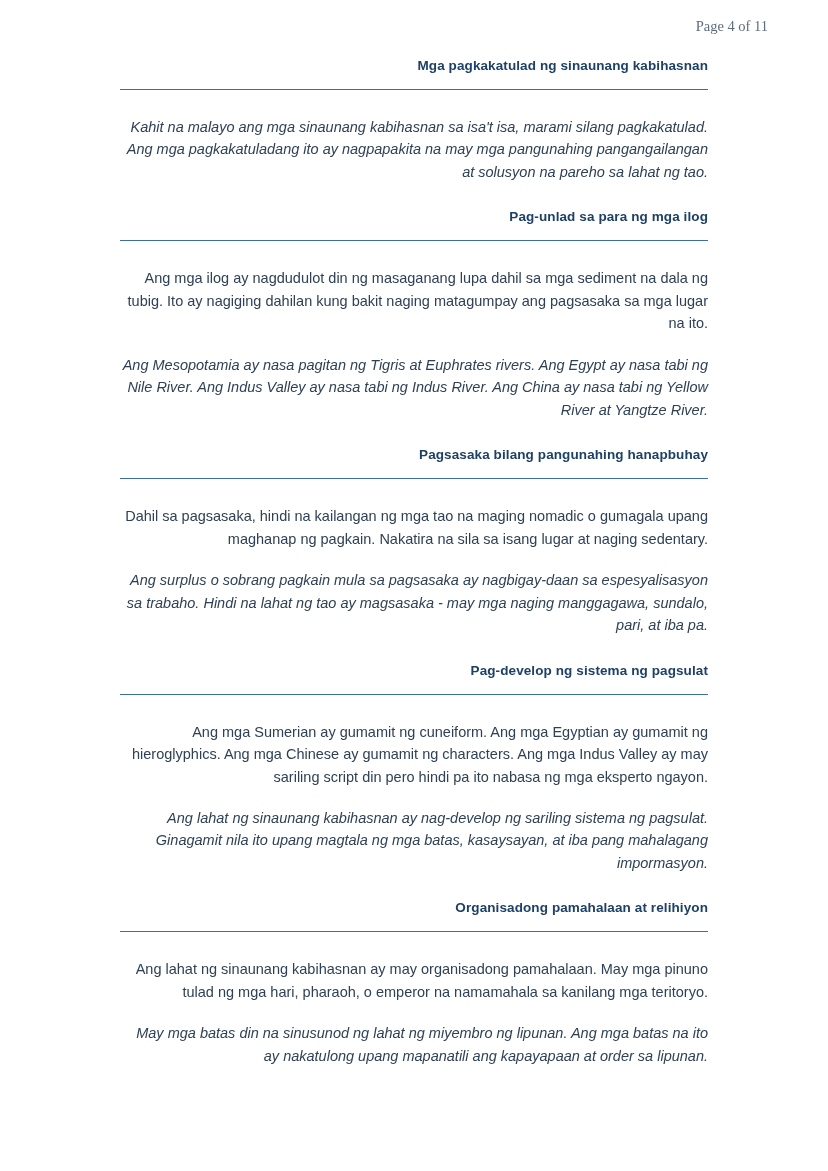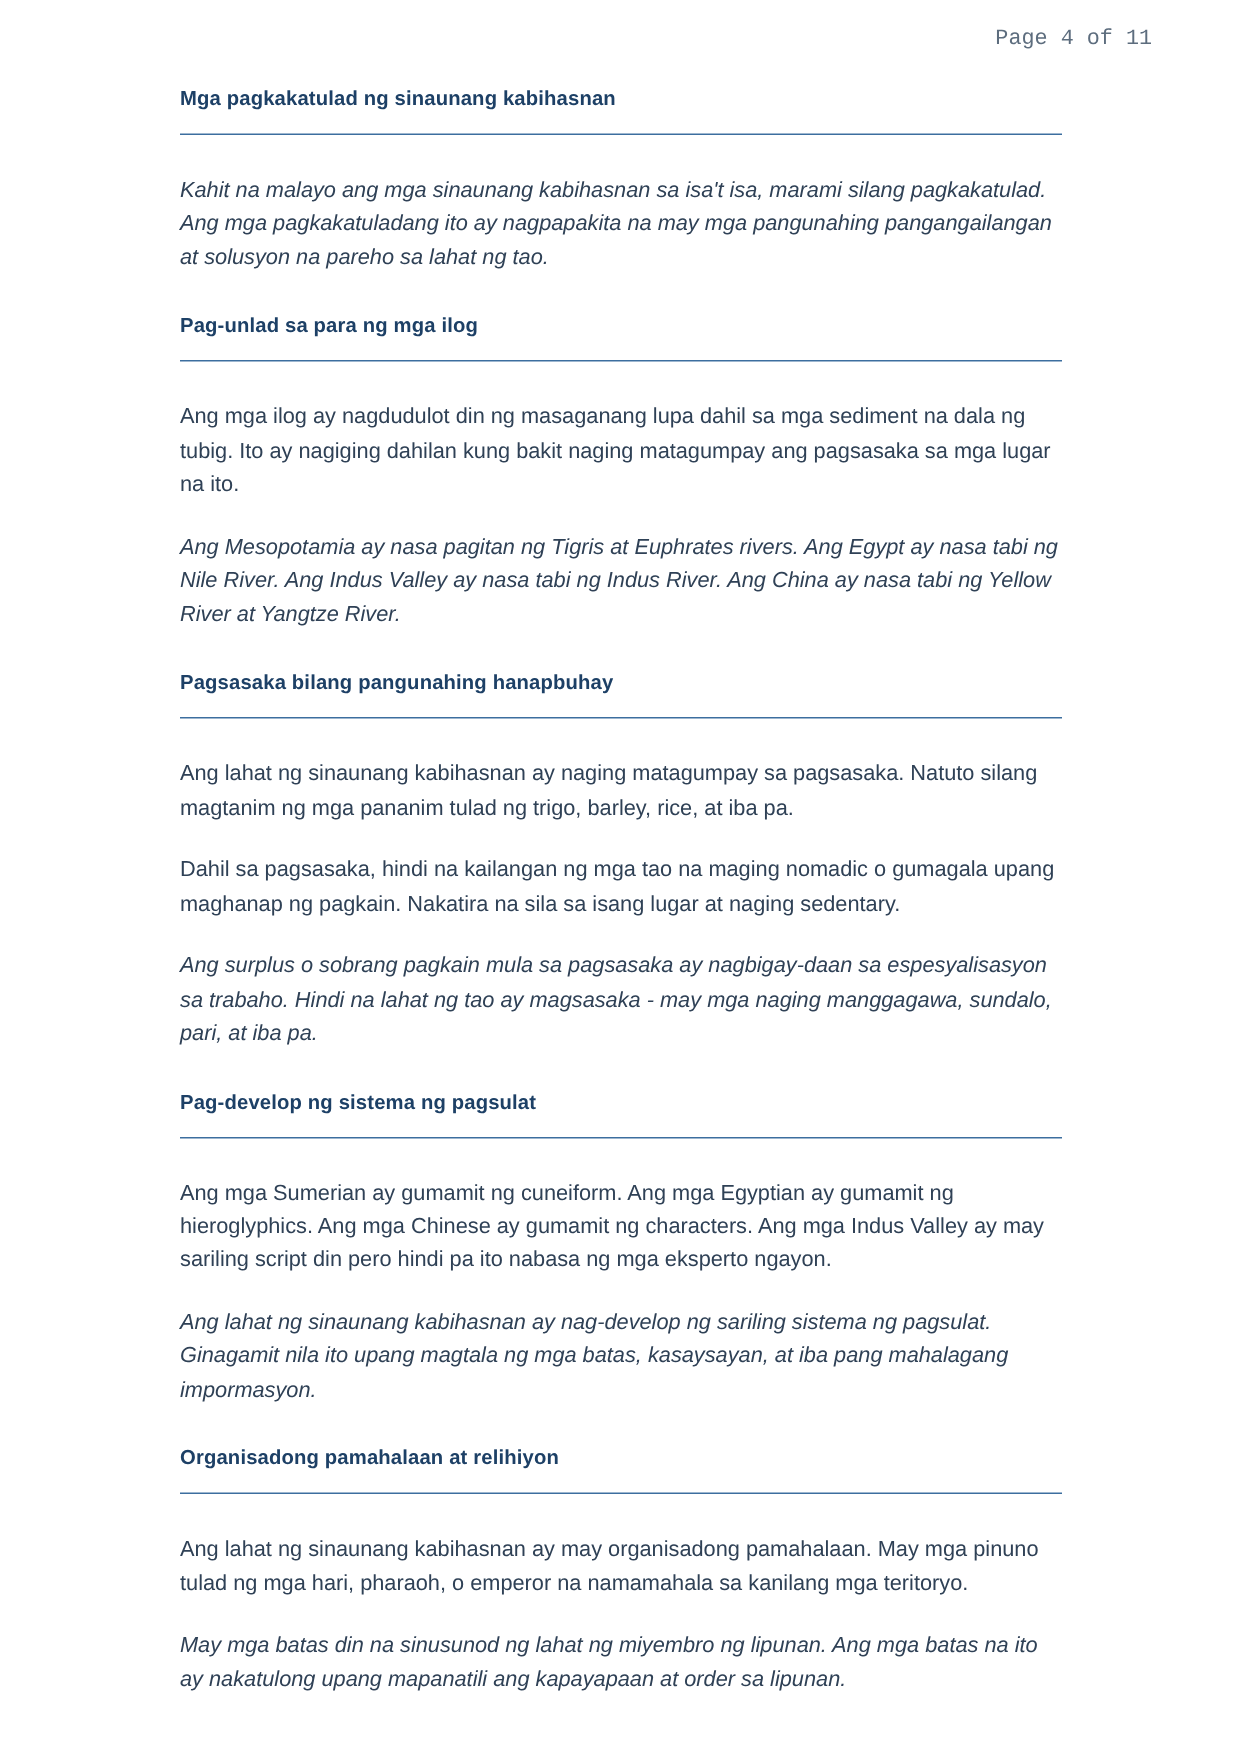--- a/index.html
+++ b/index.html
@@ -12,32 +12,33 @@
     height: 1171px;
     position: relative;
     font-family: "Liberation Sans", sans-serif;
     color: #2f4156;
     box-sizing: border-box;
   }
   .page-number {
     position: absolute;
     top: 18px;
     right: 60px;
-    font-family: Liberation Mono, monospace;
+    font-family: Liberation Serif, serif;
     font-size: 14.5px;
     color: #5d6d7e;
   }
   .content {
     position: absolute;
     top: 58px;
     left: 120px;
     width: 588px;
   }
   .section {
     margin-bottom: 12px;
+    text-align: right;
   }
   .section h2 {
     font-size: 13.5px;
     font-weight: bold;
     color: #1d4066;
     margin: 0 0 16px 0;
     letter-spacing: 0.1px;
   }
   .heading-rule {
     border: none;
@@ -84,21 +85,20 @@
   <section class="section">
     <h2>Pag-unlad sa para ng mga ilog</h2>
     <hr class="heading-rule">
     <p>Ang mga ilog ay nagdudulot din ng masaganang lupa dahil sa mga sediment na dala ng tubig. Ito ay nagiging dahilan kung bakit naging matagumpay ang pagsasaka sa mga lugar na ito.</p>
     <p>Ang Mesopotamia ay nasa pagitan ng Tigris at Euphrates rivers. Ang Egypt ay nasa tabi ng Nile River. Ang Indus Valley ay nasa tabi ng Indus River. Ang China ay nasa tabi ng Yellow River at Yangtze River.</p>
   </section>
 
   <section class="section">
     <h2>Pagsasaka bilang pangunahing hanapbuhay</h2>
     <hr class="heading-rule">
-    <p>Ang lahat ng sinaunang kabihasnan ay naging matagumpay sa pagsasaka. Natuto silang magtanim ng mga pananim tulad ng trigo, barley, rice, at iba pa.</p>
     <p>Dahil sa pagsasaka, hindi na kailangan ng mga tao na maging nomadic o gumagala upang maghanap ng pagkain. Nakatira na sila sa isang lugar at naging sedentary.</p>
     <p>Ang surplus o sobrang pagkain mula sa pagsasaka ay nagbigay-daan sa espesyalisasyon sa trabaho. Hindi na lahat ng tao ay magsasaka - may mga naging manggagawa, sundalo, pari, at iba pa.</p>
   </section>
 
   <section class="section">
     <h2>Pag-develop ng sistema ng pagsulat</h2>
     <hr class="heading-rule">
     <p>Ang mga Sumerian ay gumamit ng cuneiform. Ang mga Egyptian ay gumamit ng hieroglyphics. Ang mga Chinese ay gumamit ng characters. Ang mga Indus Valley ay may sariling script din pero hindi pa ito nabasa ng mga eksperto ngayon.</p>
     <p>Ang lahat ng sinaunang kabihasnan ay nag-develop ng sariling sistema ng pagsulat. Ginagamit nila ito upang magtala ng mga batas, kasaysayan, at iba pang mahalagang impormasyon.</p>
   </section>

